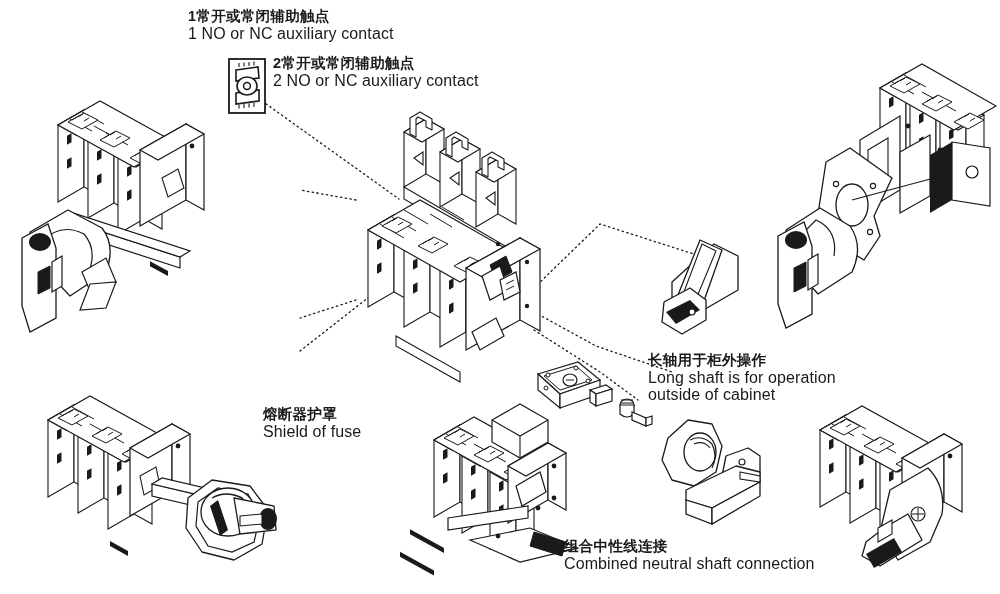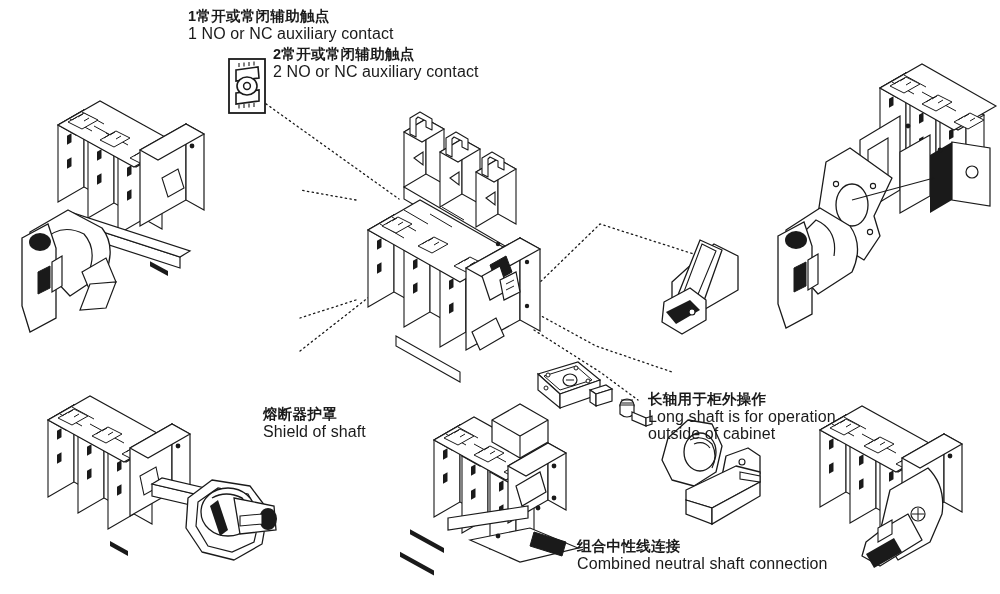--- a/index.html
+++ b/index.html
@@ -408,34 +408,34 @@
       <path d="M712,508 L760,482 L760,496 L712,524 Z" fill="#fff" stroke="#1a1a1a" stroke-width="1.3"></path>
       <path d="M740,472 L760,476 L760,482 L740,479 Z" fill="#fff" stroke="#1a1a1a" stroke-width="1.1"></path>
     </g>
   </svg>
 
   <div class="callout" style="left:188px;top:8px;">
     <span class="cn">1常开或常闭辅助触点</span>
     <span class="en">1 NO or NC auxiliary contact</span>
   </div>
 
-  <div class="callout" style="left:273px;top:46px;">
+  <div class="callout" style="left:273px;top:55px;">
     <span class="cn">2常开或常闭辅助触点</span>
     <span class="en">2 NO or NC auxiliary contact</span>
   </div>
 
   <div class="callout" style="left:263px;top:358px;margin-top:48px;">
     <span class="cn">熔断器护罩</span>
-    <span class="en">Shield of shaft</span>
+    <span class="en">Shield of fuse</span>
   </div>
 
-  <div class="callout" style="left:648px;top:352px;margin-top:39px;">
+  <div class="callout" style="left:648px;top:352px;">
     <span class="cn">长轴用于柜外操作</span>
     <span class="en">Long shaft is for operation</span>
     <span class="en">outside of cabinet</span>
   </div>
 
-  <div class="callout" style="left:577px;top:538px;">
+  <div class="callout" style="left:564px;top:538px;">
     <span class="cn">组合中性线连接</span>
     <span class="en">Combined neutral shaft connection</span>
   </div>
 
 </div>
 
 </body></html>

